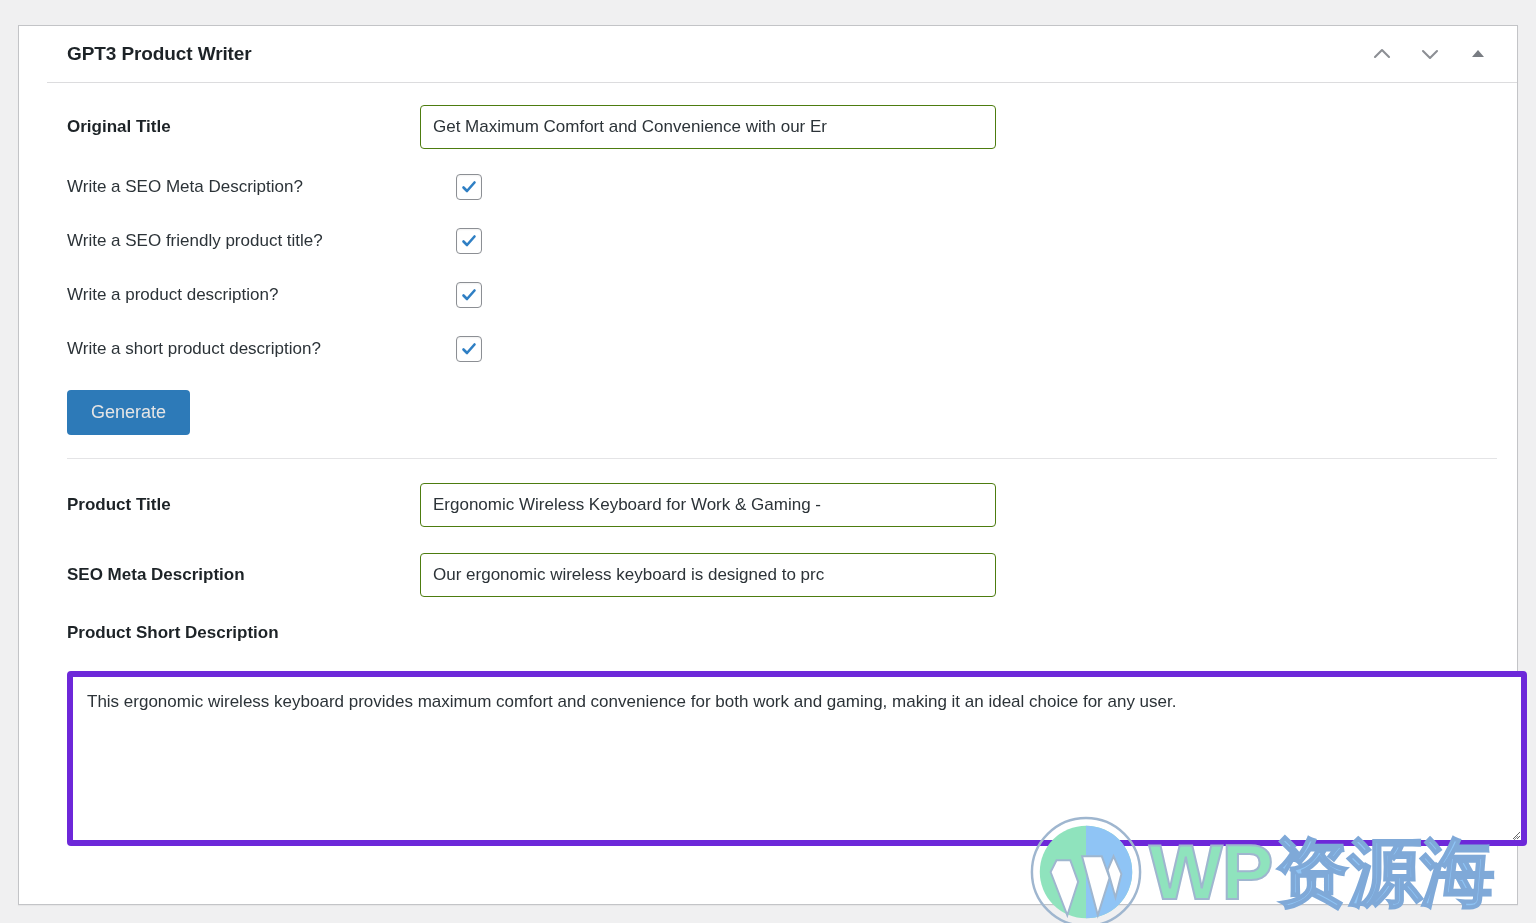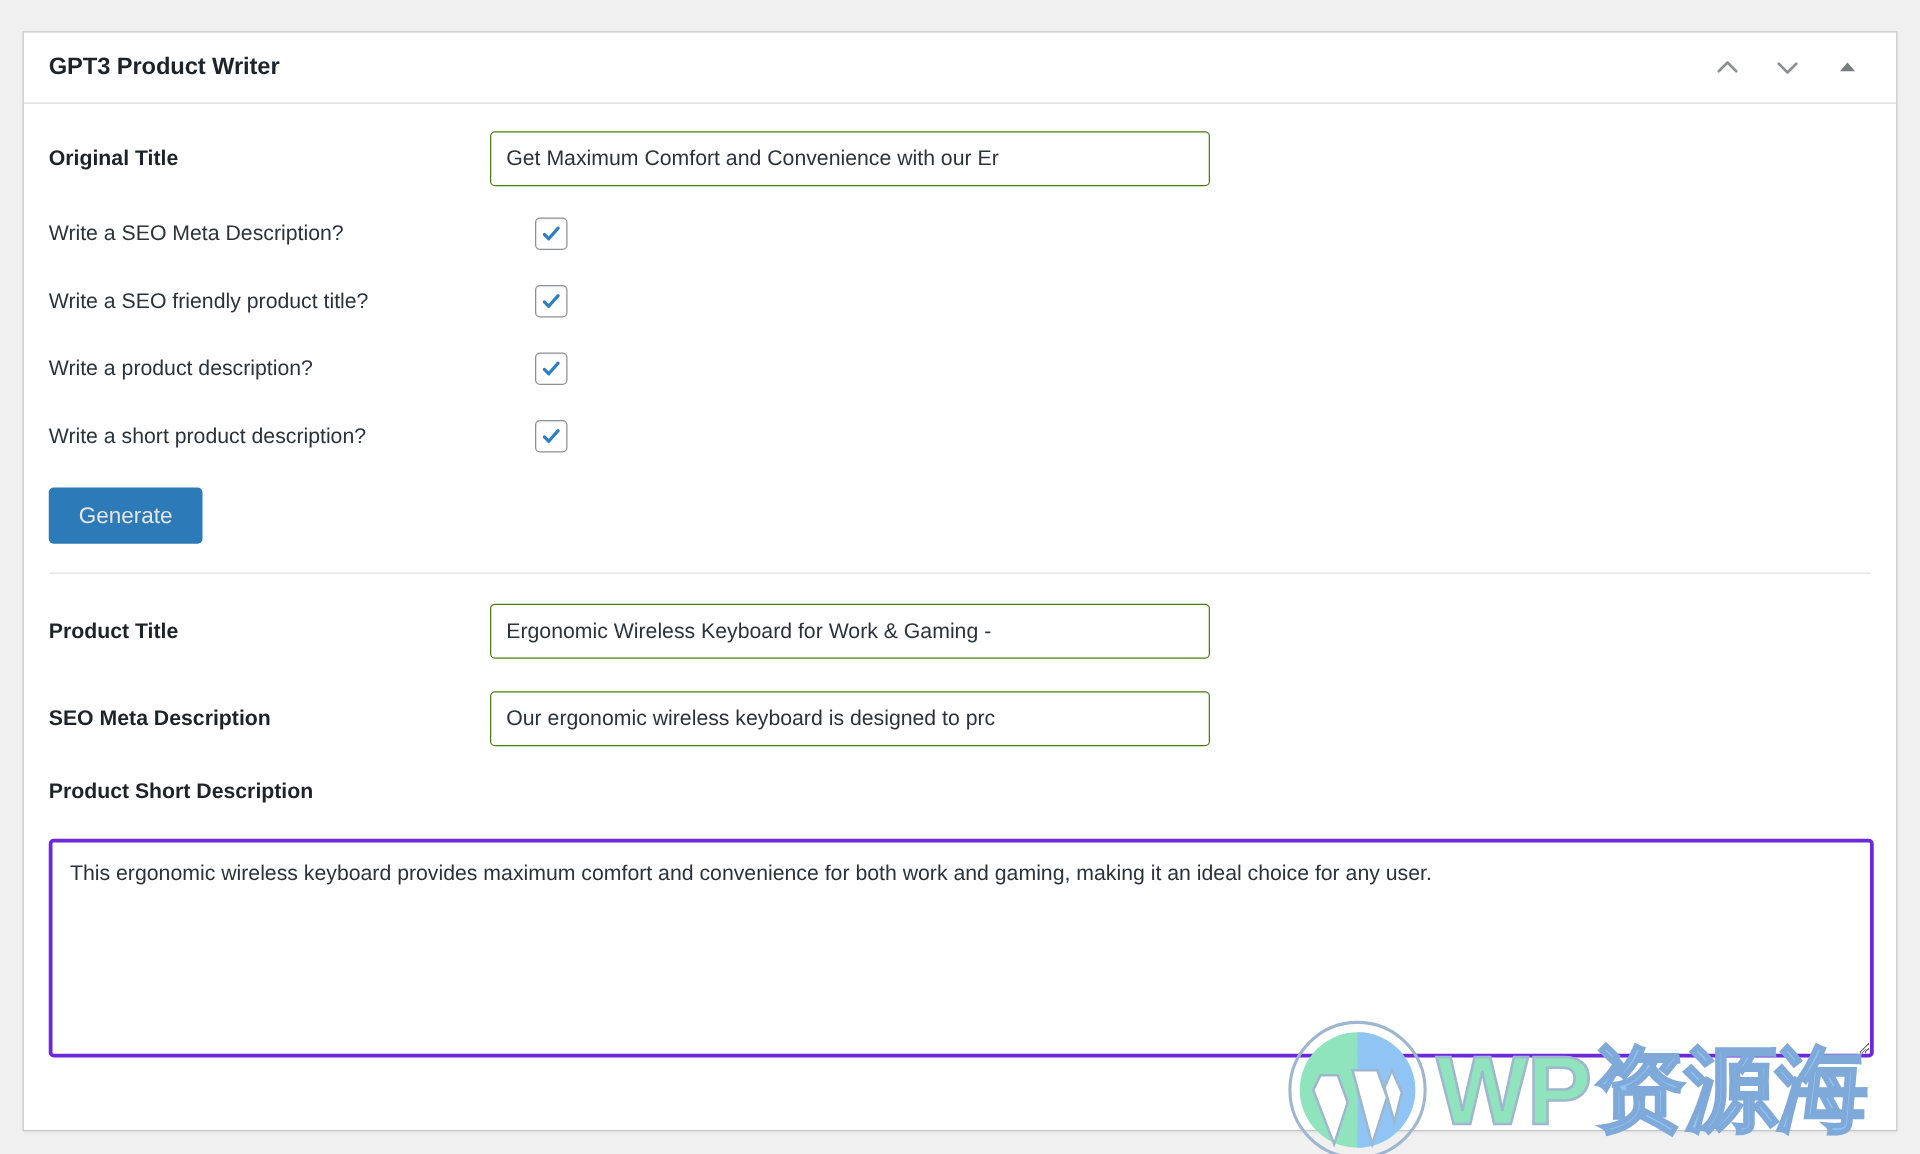--- a/index.html
+++ b/index.html
@@ -12,20 +12,21 @@
   }
 
   .metabox {
     position: absolute;
     left: 18px; top: 25px;
     width: 1500px;
     min-height: 880px;
     background: #ffffff;
     border: 1px solid #c3c4c7;
     box-shadow: 0 1px 1px rgba(0,0,0,0.04);
+    padding-left: 28px;
   }
 
   
   .mb-header {
     position: relative;
     height: 57px;
     border-bottom: 1px solid #dcdcde;
     display: flex;
     align-items: center;
     padding: 0 12px 0 20px;
@@ -142,21 +143,21 @@
   .short-desc-label {
     font-size: 17px;
     font-weight: bold;
     color: #1d2327;
     margin-bottom: 28px;
   }
   .textarea-box {
     position: relative;
     width: 1460px;
     height: 175px;
-    border: 3px solid #6d28d9;
+    border: 6px solid #6d28d9;
     border-radius: 4px;
     background: #fff;
     padding: 12px 14px;
     font-size: 17px;
     color: #2c3338;
     line-height: 1.55;
     overflow: hidden;
     resize: both;
   }
   .resize-handle {

